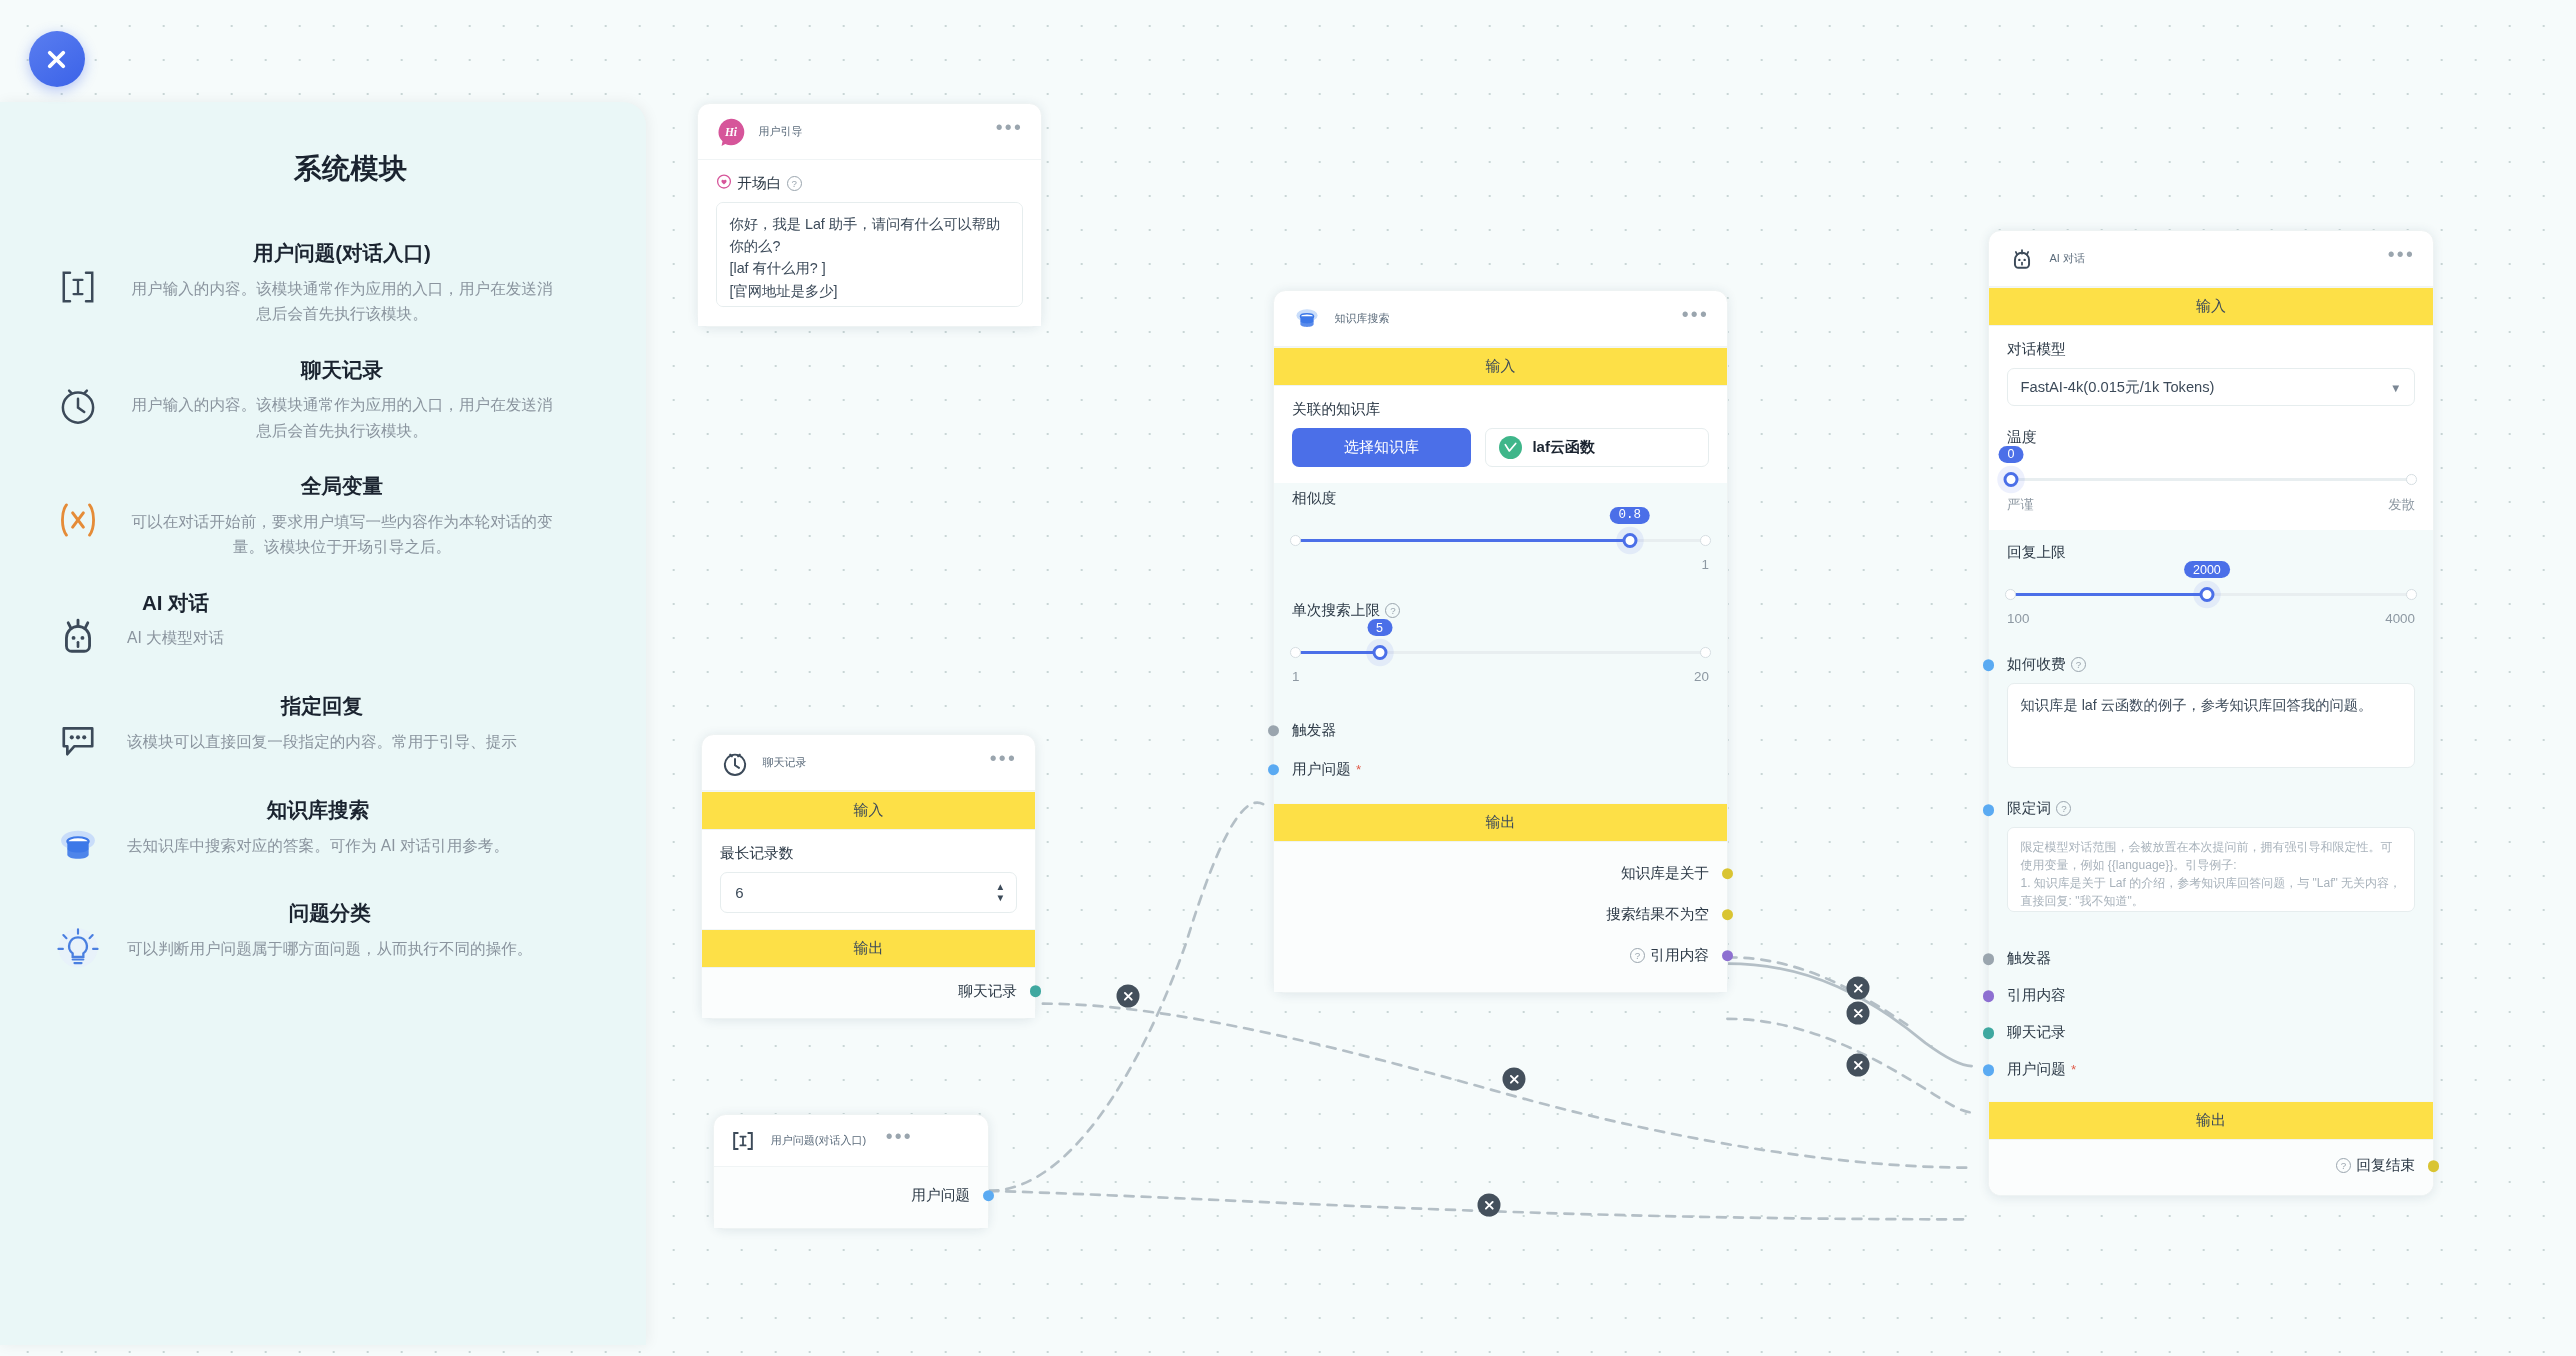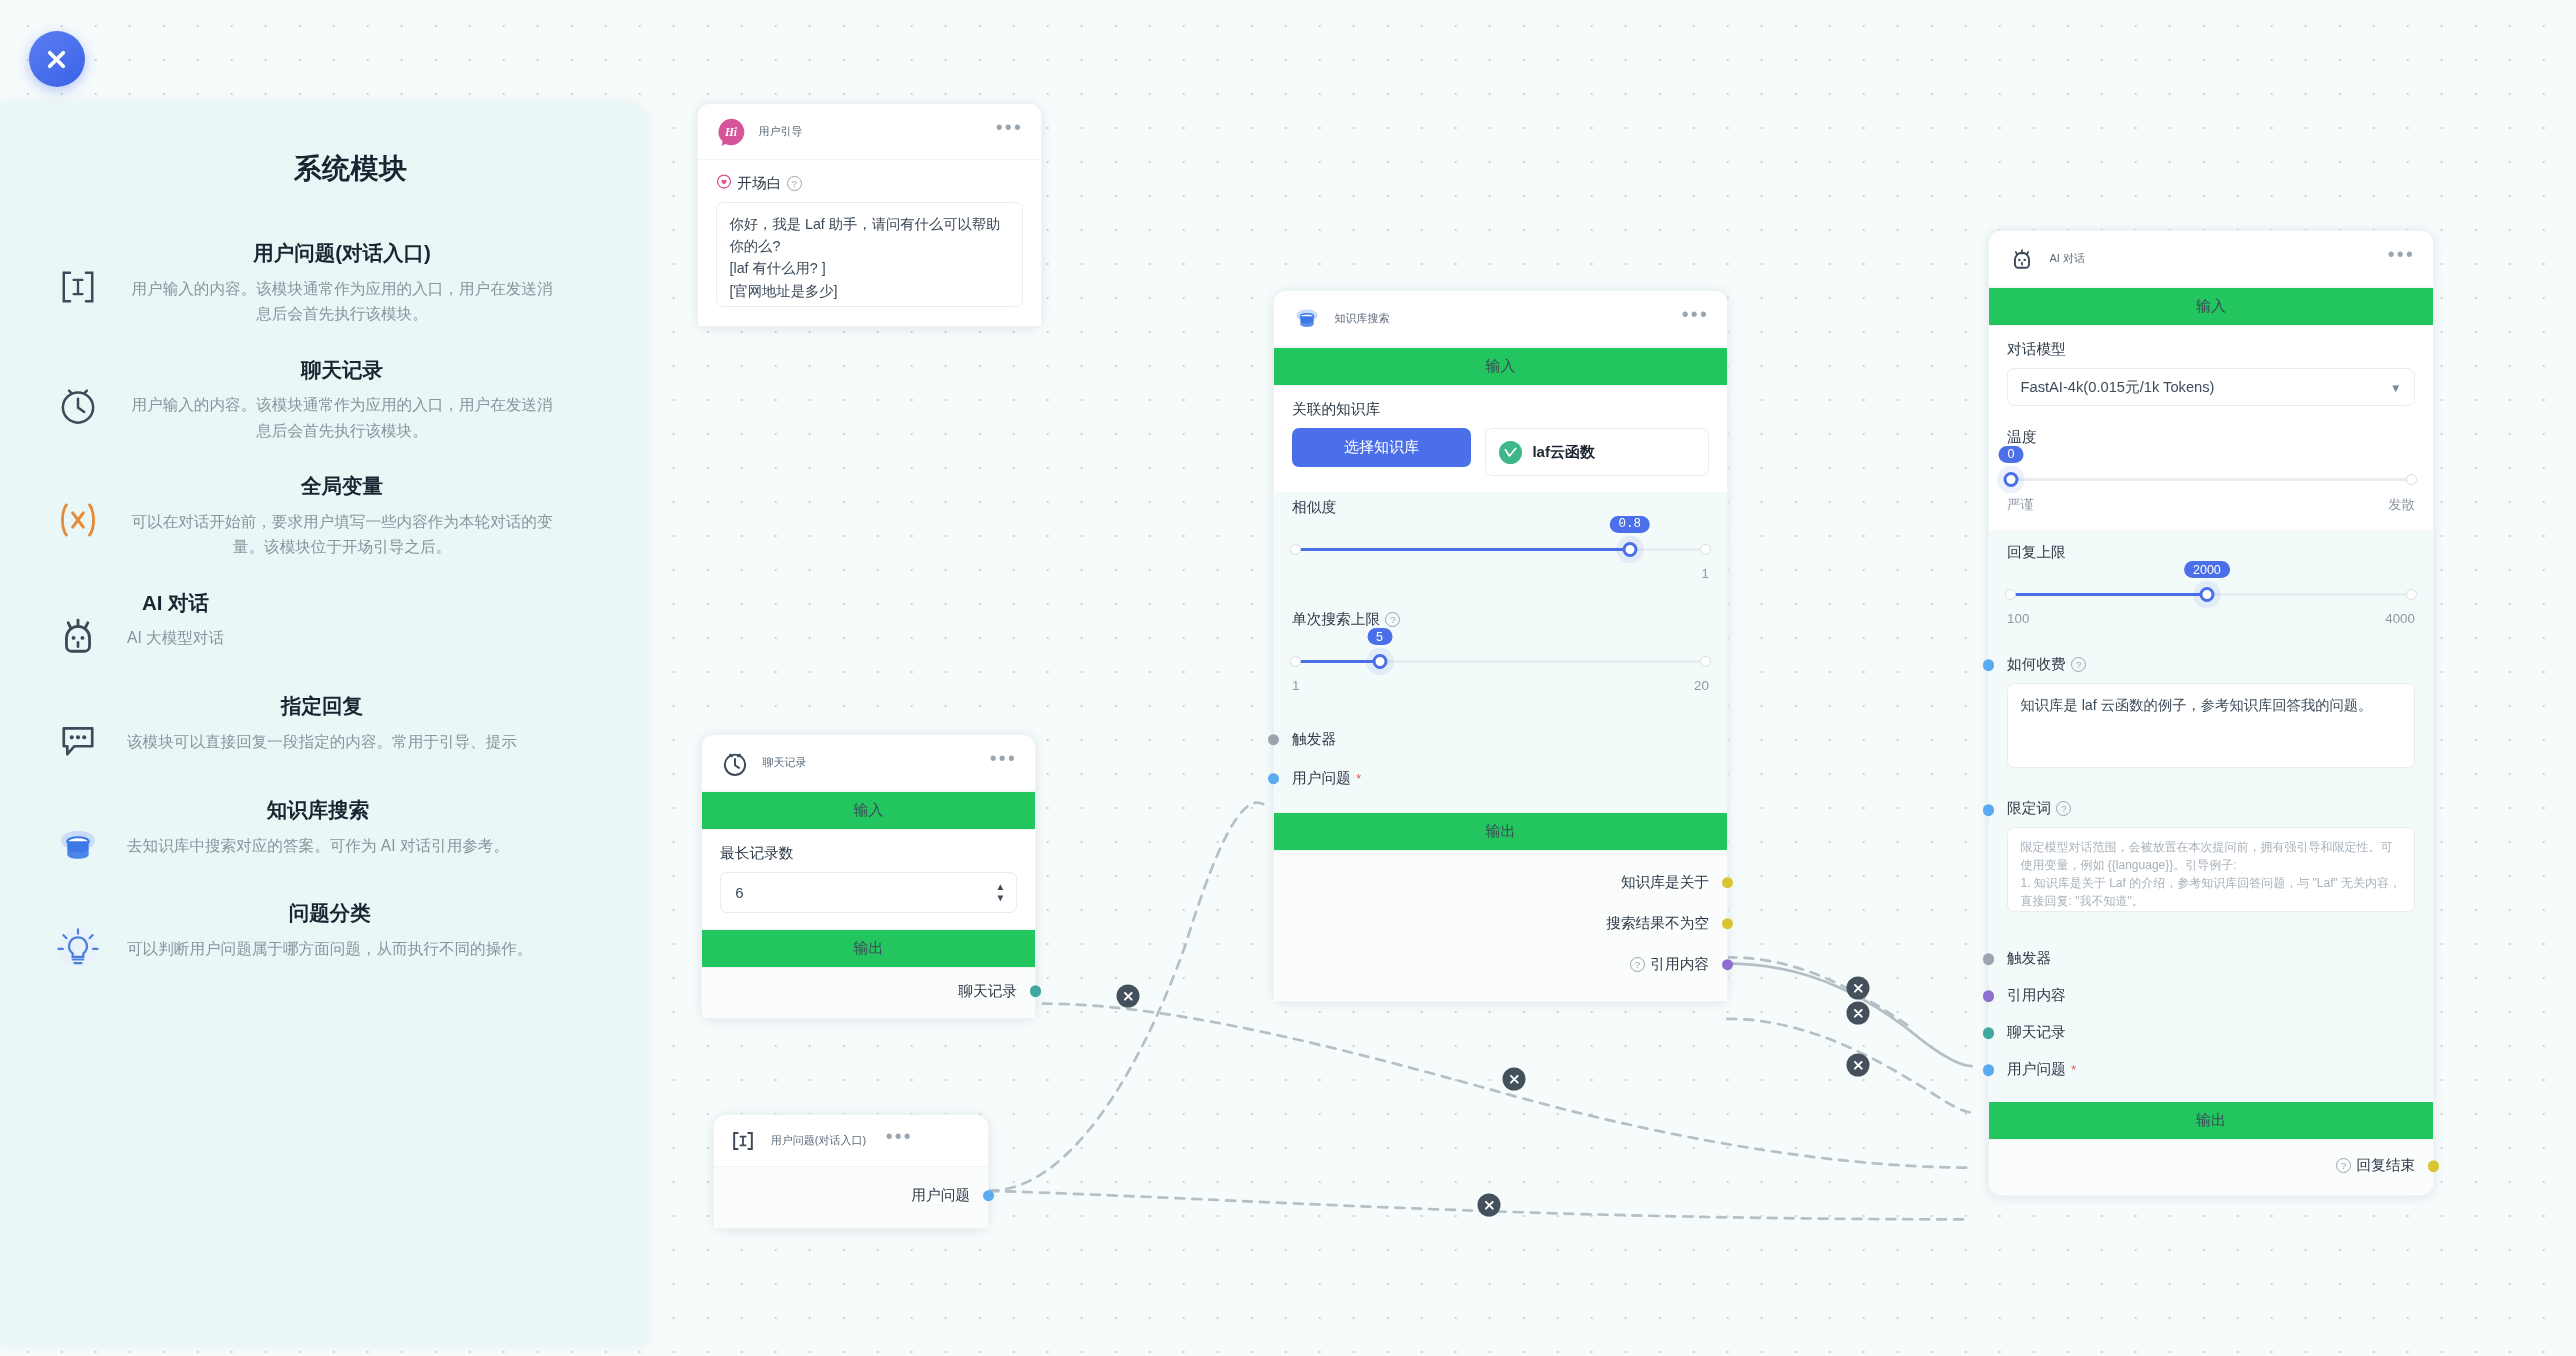--- a/index.html
+++ b/index.html
@@ -86,21 +86,21 @@
   .node-header .n-icon svg { width: 30px; height: 30px; display:block; }
   .node-title {
     font-size: 11px; color: #5b6b7b; flex: 1;
   }
   .dots-btn {
     color: #9aa5ae; font-size: 19.6px; letter-spacing: 2.2px;
     cursor: pointer; line-height: .6; padding-bottom: 7.1px;
   }
   .section-bar {
     text-align: center; font-size: 15px; color: #3c4a59;
-    background: #22c55e; padding: 9px 0;
+    background: #fde047; padding: 9px 0;
     border-bottom: 0.9px solid #eef3f4; border-top:0.9px solid #f2f7f7;
   }
   .node-body { padding: 14.3px 18px 16px; background: #fff; }
   .field-label {
     font-size: 14.7px; color: #2d3a47; margin-bottom: 9px;
     display: flex; align-items: center; gap: 5.3px;
   }
   .help-ico {
     width: 15px; height: 15px; border-radius: 50%;
     border: 1.2px solid #9aa5ae; color: #9aa5ae;
@@ -172,21 +172,21 @@
 
   
   .kb-row { display: flex; gap: 14.3px; }
   .kb-select-btn {
     flex: 1; background: #4b6fe8; color: #fff; border: none;
     border-radius: 7.1px; height: 39px; font-size: 15px;
     cursor: pointer; font-family: "Liberation Sans", sans-serif;
   }
   .kb-chip {
     flex: 1.1; border: 0.9px solid #e6edee; border-radius: 7.1px;
-    height: 48px; display: flex; align-items: center; gap: 10.7px;
+    height: 39px; display: flex; align-items: center; gap: 10.7px;
     padding: 0 12.5px; font-size: 15px; font-weight: bold; color: #1b2430;
   }
   .kb-chip-ico {
     width: 23px; height: 23px; border-radius: 50%;
     background: #3fb68a; display:flex; align-items:center; justify-content:center;
   }
 
   
   .conn-row {
     position: relative; display: flex; align-items: center;

